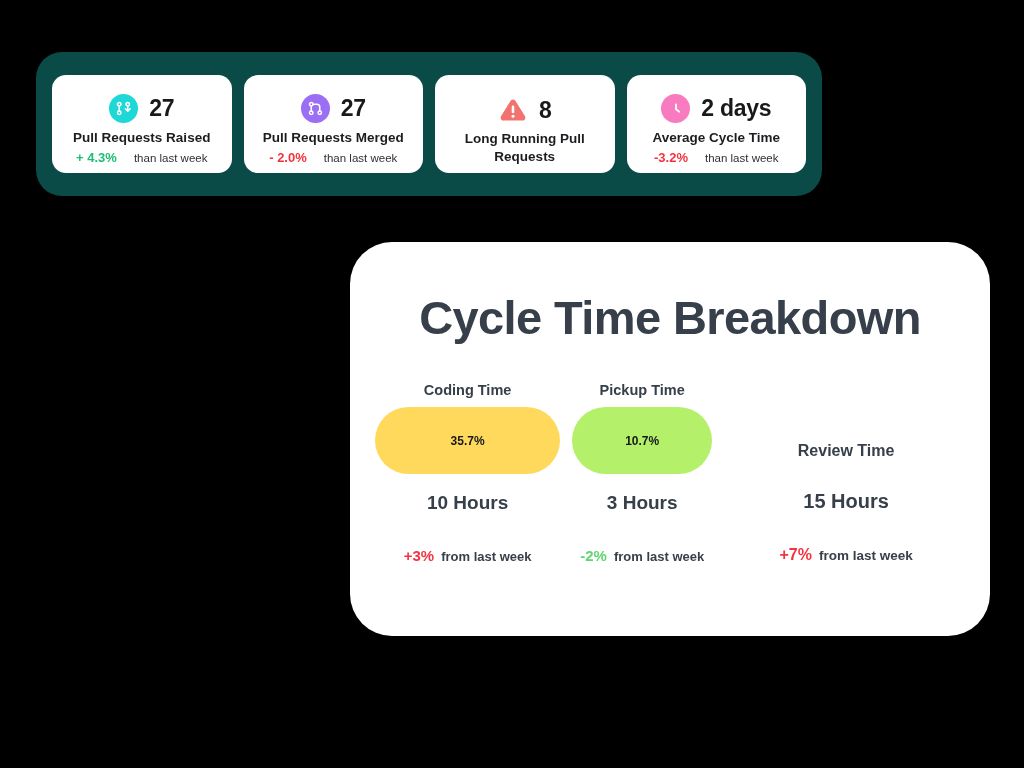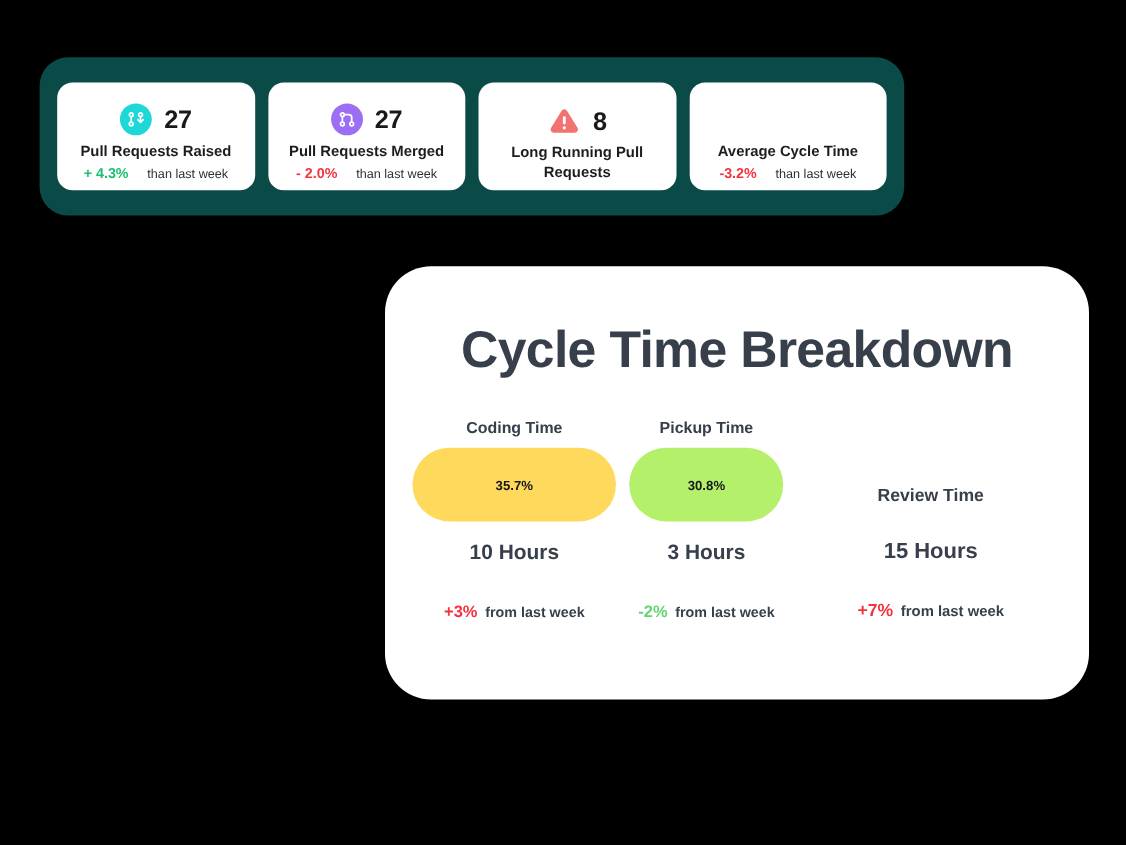--- a/index.html
+++ b/index.html
@@ -204,20 +204,28 @@
             <rect x="12.7" y="8.6" width="2.6" height="7.6" rx="1.3" fill="#ffffff"></rect>
             <circle cx="14" cy="19.2" r="1.5" fill="#ffffff"></circle>
           </svg>
         </span>
         <span class="kpi-value">8</span>
       </div>
       <div class="kpi-title two-line">Long Running Pull Requests</div>
     </div>
 
     <div class="kpi-card">
+      <div class="kpi-top">
+        <span class="kpi-icon" style="background:#f87bc0">
+          <svg width="18" height="18" viewBox="0 0 24 24" fill="none" stroke="#ffffff" stroke-width="2.4" stroke-linecap="round" stroke-linejoin="round">
+            <polyline points="12,5.8 12,12.4 16.4,15.6"></polyline>
+          </svg>
+        </span>
+        <span class="kpi-value">2 days</span>
+      </div>
       <div class="kpi-title">Average Cycle Time</div>
       <div class="kpi-delta">
         <span class="pct down">-3.2%</span>
         <span class="note">than last week</span>
       </div>
     </div>
 
   </div>
 
   <div class="breakdown-card">
@@ -233,21 +241,21 @@
         <div class="col-hours">10 Hours</div>
         <div class="col-delta">
           <span class="pct" style="color:#f5333f">+3%</span>
           <span class="note">from last week</span>
         </div>
       </div>
 
       <div class="col pickup" style="flex:27 1 0">
         <div class="col-head">Pickup Time</div>
         <div class="bar" style="background:#b4f06a">
-          <span>30.8%</span>
+          <span>10.7%</span>
         </div>
         <div class="col-hours">3 Hours</div>
         <div class="col-delta">
           <span class="pct" style="color:#5fd66f">-2%</span>
           <span class="note">from last week</span>
         </div>
       </div>
 
       <div class="col review" style="flex:47 1 0">
         <div class="col-head">Review Time</div>

